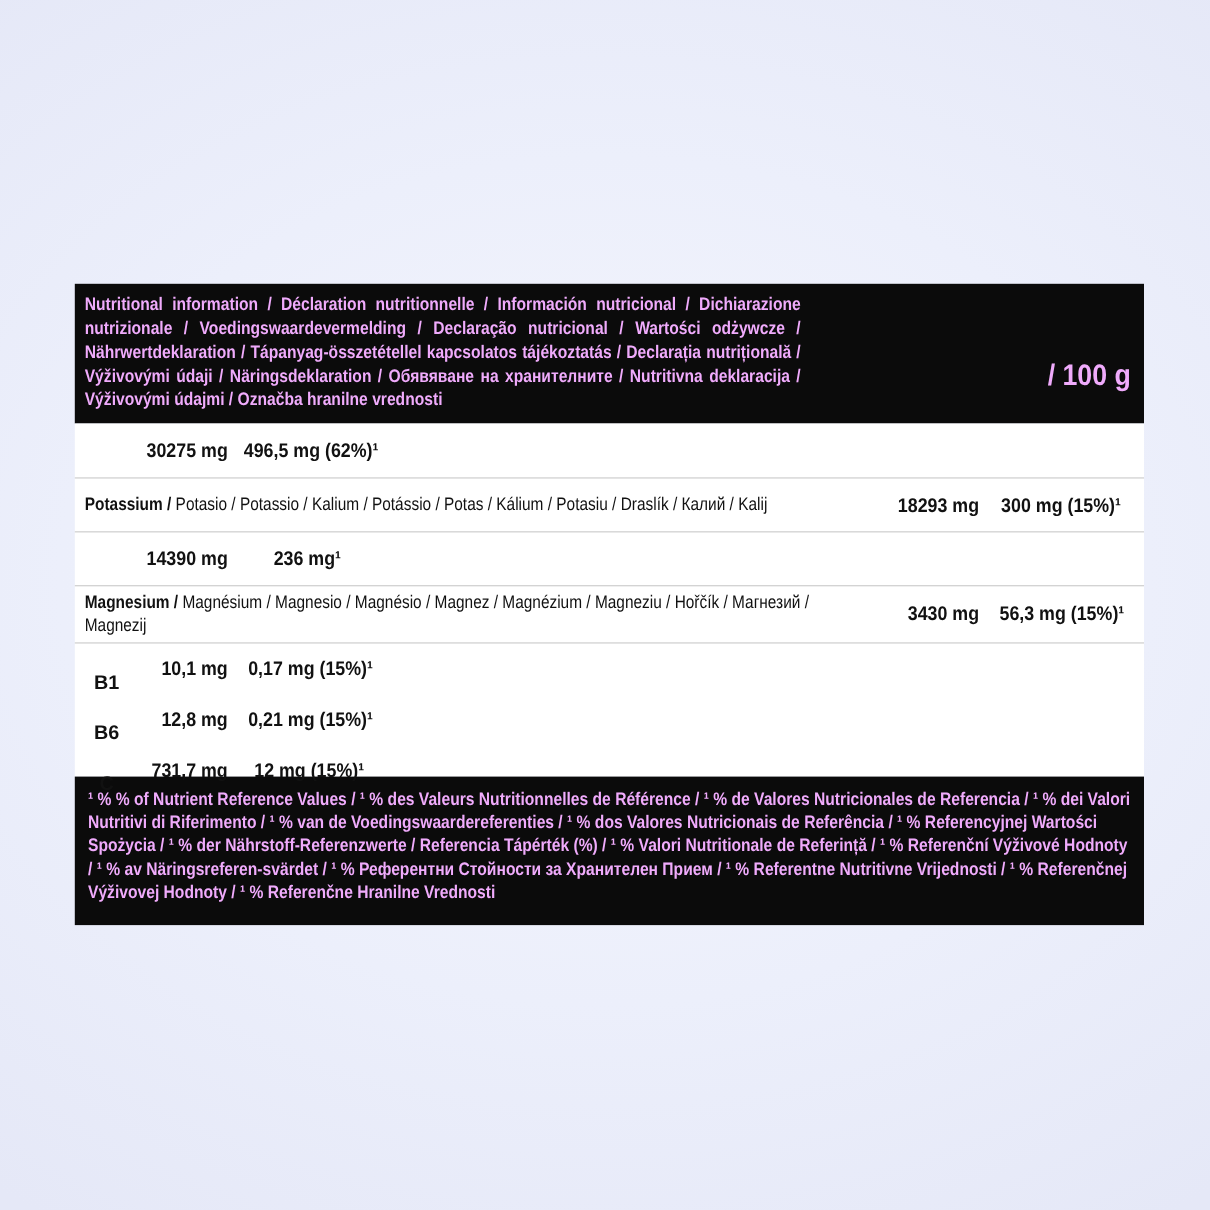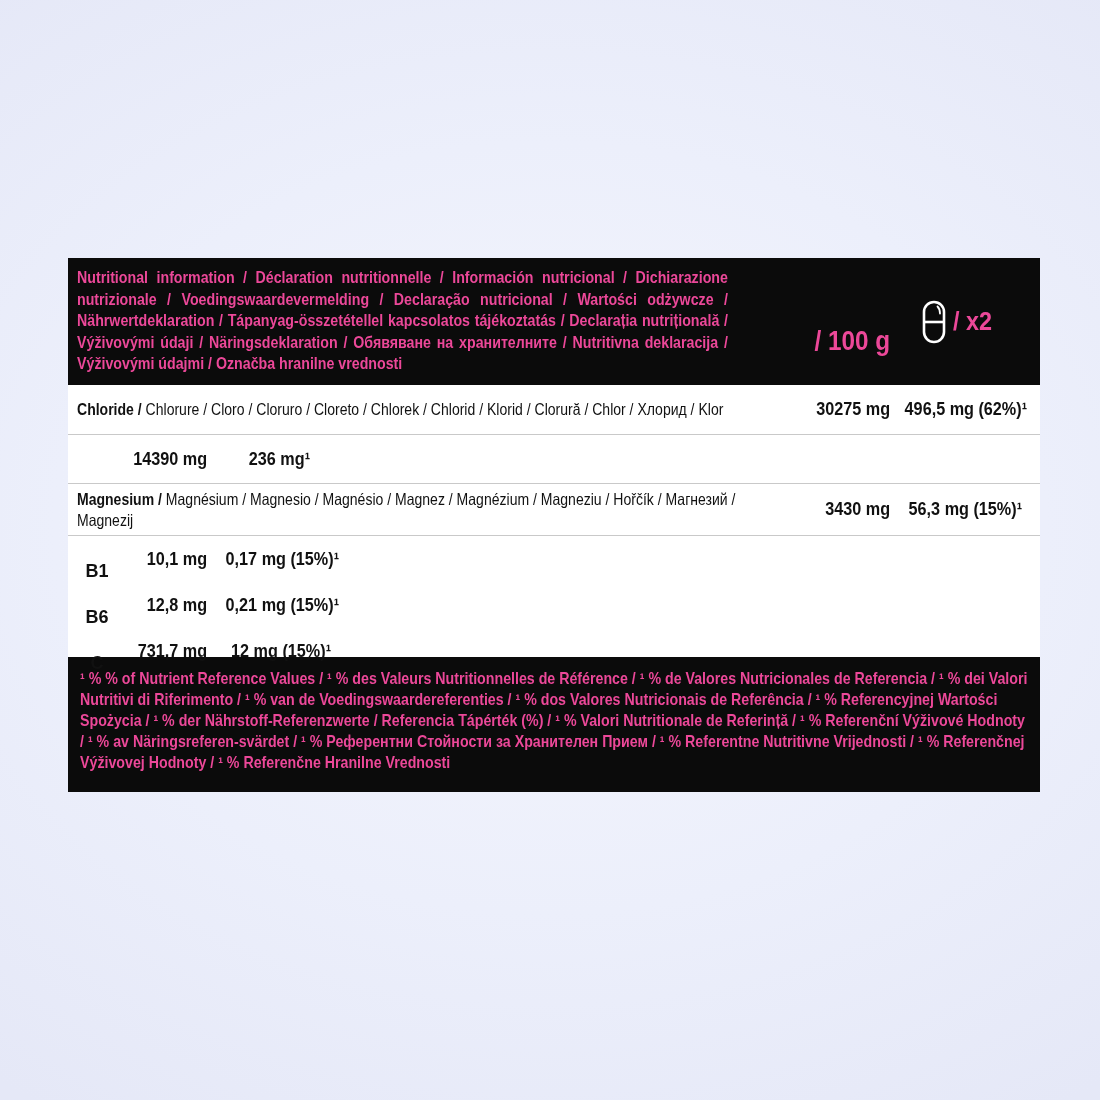--- a/index.html
+++ b/index.html
@@ -5,21 +5,21 @@
   html,body{margin:0;padding:0;}
   body{
     width:1100px;height:1100px;position:relative;overflow:hidden;
     background: radial-gradient(ellipse 900px 700px at 50% 48%, #f5f6fd 0%, #eceffb 55%, #e5e8f7 100%);
     font-family:"Liberation Sans", sans-serif;
     color:#111;
   }
   .label{
     position:absolute;left:68px;top:258px;width:972px;
   }
-  .panel{background:#0b0b0b;color:#ec4899;}
+  .panel{background:#0b0b0b;color:#f0abfc;}
   
   .head{
     height:127px;display:flex;align-items:stretch;
     padding:0 12px 0 9px;box-sizing:border-box;
   }
   .hdr-text-outer{width:650px;overflow:visible;padding-top:9px;}
   .hdr-squeeze{
     width:756px;transform:scaleX(0.861);transform-origin:left top;
     font-size:16.5px;font-weight:700;line-height:21.6px;text-align:justify;
     letter-spacing:0;
@@ -71,42 +71,36 @@
 
 <div class="label">
 
   <div class="panel head">
     <div class="hdr-text-outer">
       <div class="hdr-squeeze">Nutritional information / Déclaration nutritionnelle / Información nutricional / Dichiarazione nutrizionale / Voedingswaardevermelding / Declaração nutricional / Wartości odżywcze / Nährwertdeklaration / Tápanyag-összetétellel kapcsolatos tájékoztatás / Declarația nutrițională / Výživovými údaji / Näringsdeklaration / Обявяване на хранителните / Nutritivna deklaracija / Výživovými údajmi / Označba hranilne vrednosti</div>
     </div>
     <div class="hcell v1">
       <span class="big">/ 100 g</span>
     </div>
-    <div class="hcell v2">
-      <span>
-        <svg class="cap-svg" width="24" height="46" viewBox="0 0 24 46">
-          <rect x="2" y="3" width="20" height="40" rx="10" fill="none" stroke="#ffffff" stroke-width="2.6"></rect>
-          <line x1="2.5" y1="23" x2="21.5" y2="23" stroke="#ffffff" stroke-width="2.6"></line>
-          <path d="M15.5 7.5 q2.5 2.5 2.5 7" fill="none" stroke="#ffffff" stroke-width="1.8" stroke-linecap="round"></path>
-        </svg>
-      </span>
-      <span class="big2">/ x2</span>
-    </div>
   </div>
 
   <div class="tbody">
 
     <div class="row r-h49">
-      <div class="namecell">
-        <span class="one-line"><span class="nm">Chloride /</span> <span>Chlorure / Cloro / Cloruro / Cloreto / Chlorek / Chlorid / Klorid / Clorură / Chlor / Хлорид / Klor</span></span>
-      </div>
       <div class="vcell"><span class="val">30275 mg</span></div>
       <div class="vcell2"><span class="val">496,5 mg (62%)¹</span></div>
     </div>
 
+    <div class="row r-h49">
+      <div class="namecell">
+        <span class="one-line"><span class="nm">Potassium /</span> <span>Potasio / Potassio / Kalium / Potássio / Potas / Kálium / Potasiu / Draslík / Калий / Kalij</span></span>
+      </div>
+      <div class="vcell"><span class="val">18293 mg</span></div>
+      <div class="vcell2"><span class="val">300 mg (15%)¹</span></div>
+    </div>
 
     <div class="row r-h49">
       <div class="vcell"><span class="val">14390 mg</span></div>
       <div class="vcell2"><span class="val">236 mg¹</span></div>
     </div>
 
     <div class="row r-h52">
       <div class="namecell">
         <span class="two-line"><span class="nm">Magnesium /</span> <span>Magnésium / Magnesio / Magnésio / Magnez / Magnézium / Magneziu / Hořčík / Магнезий / Magnezij</span></span>
       </div>

